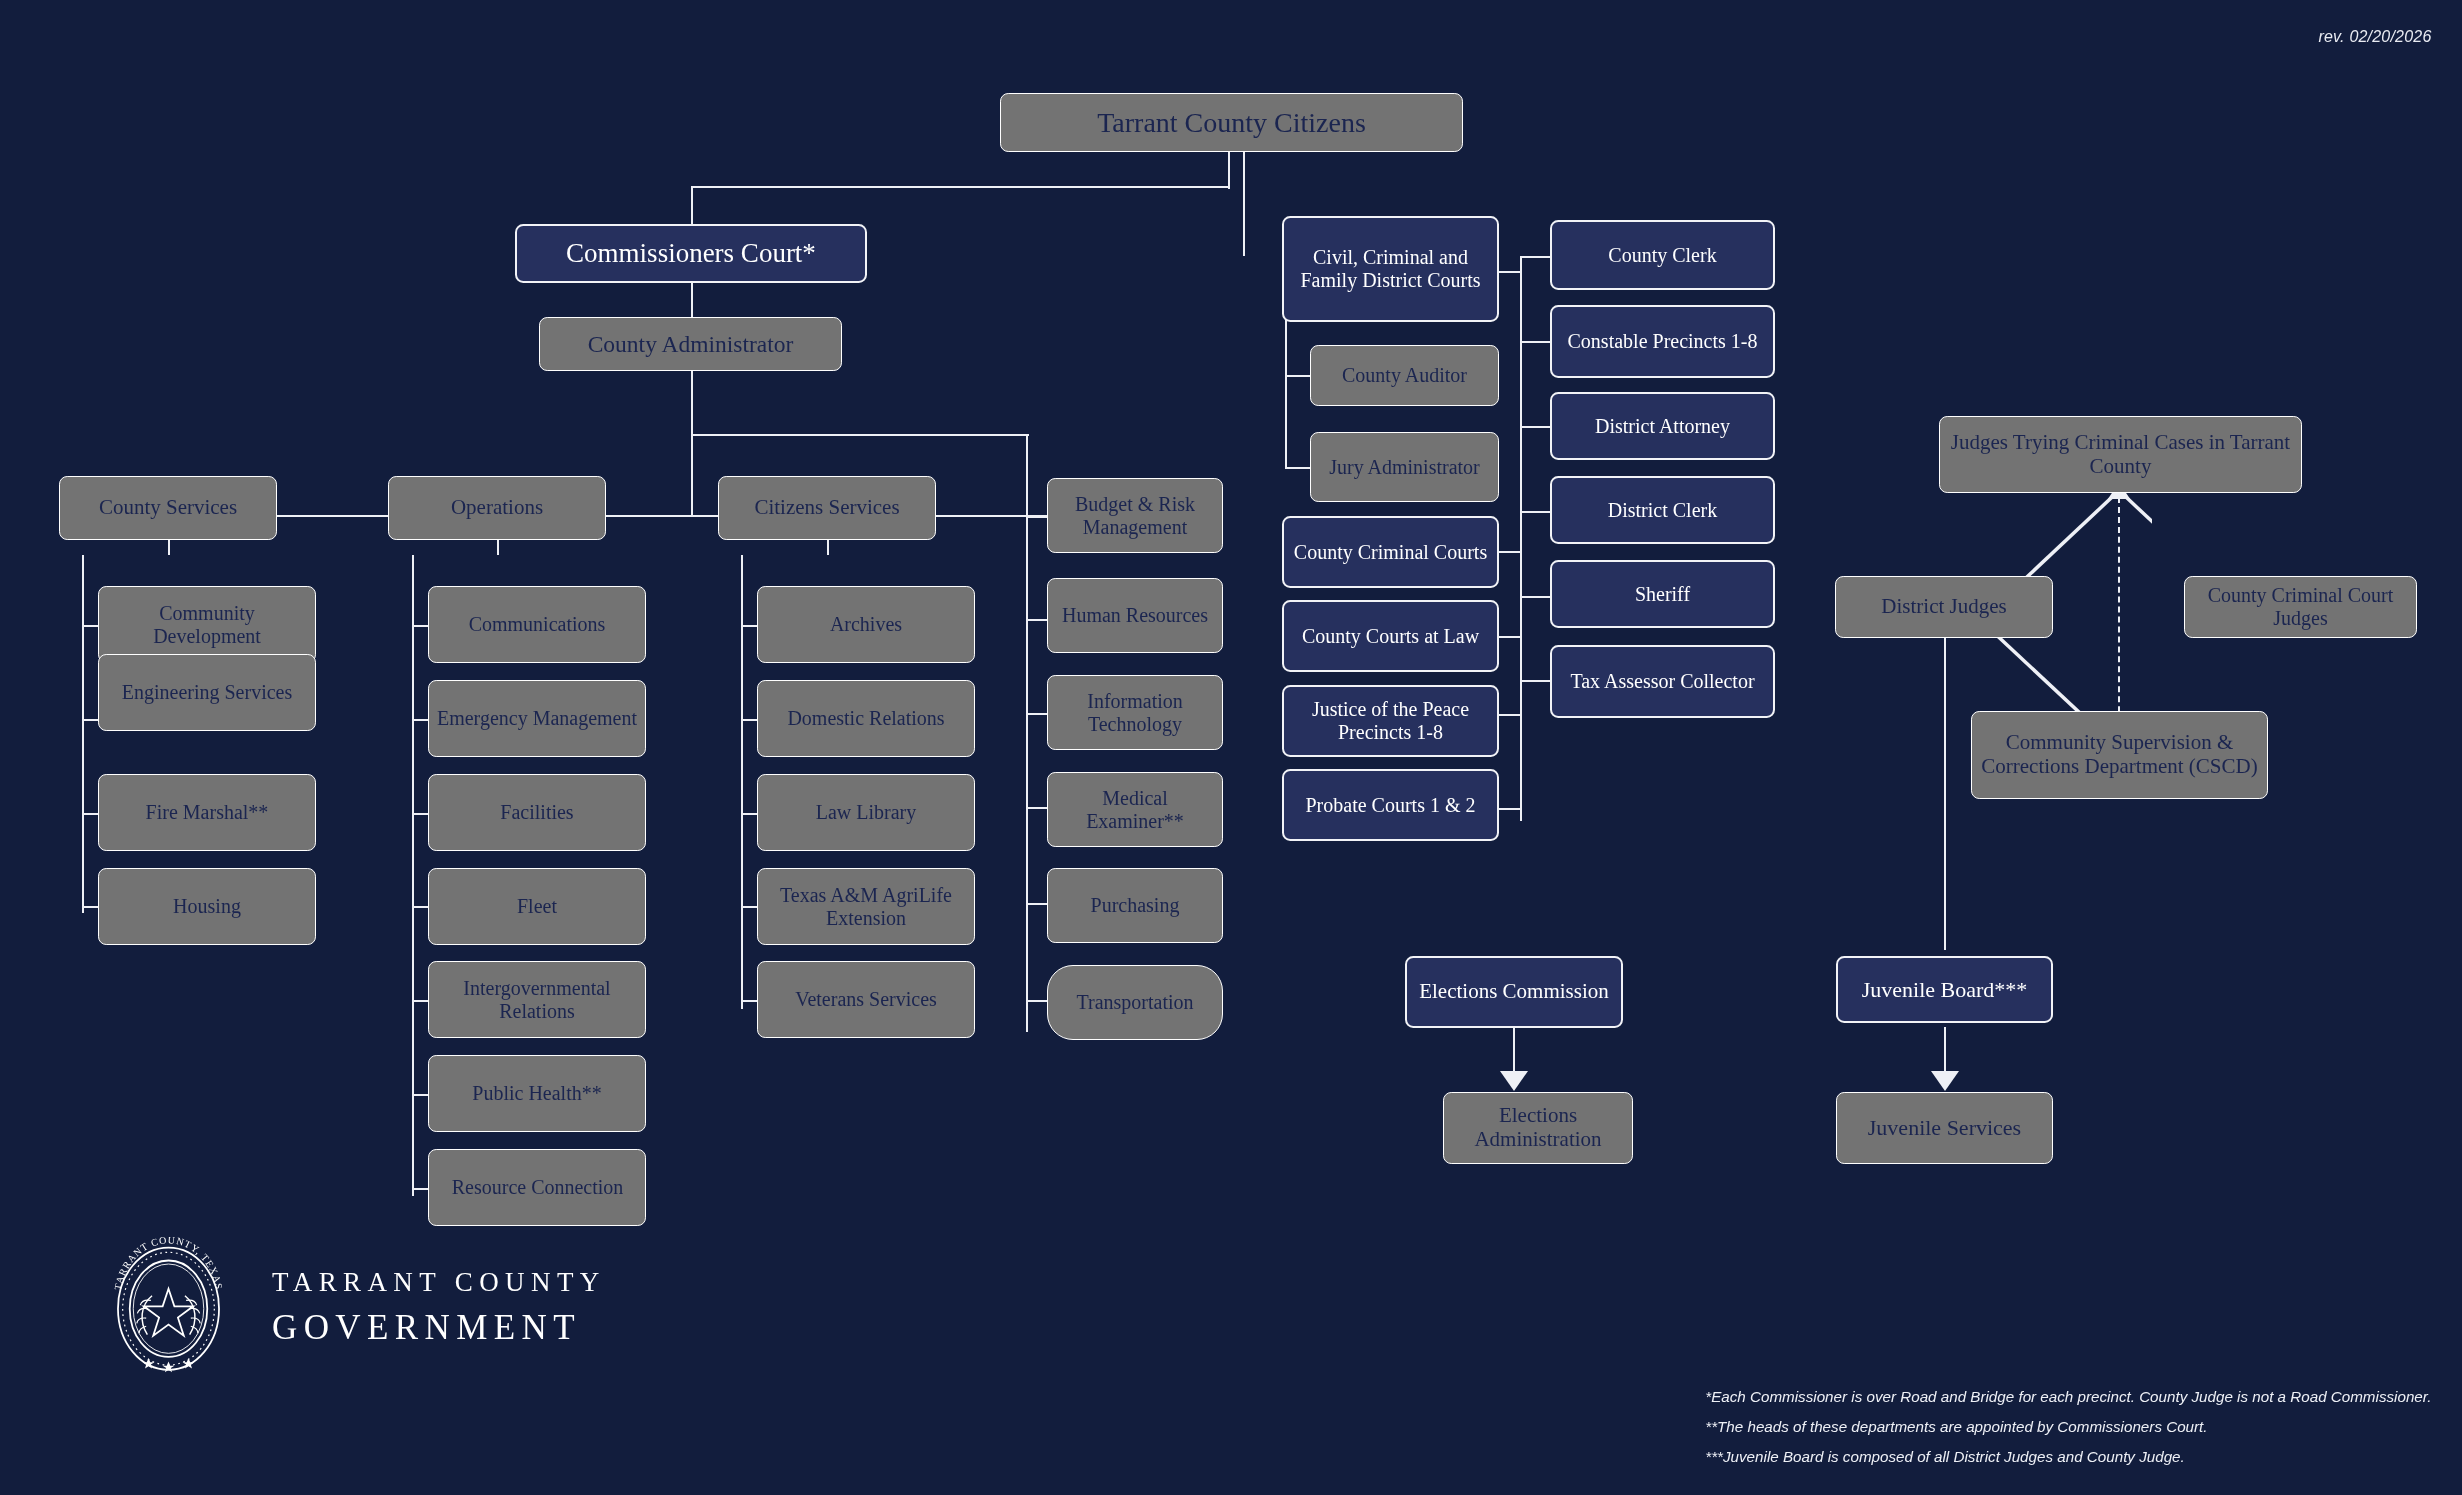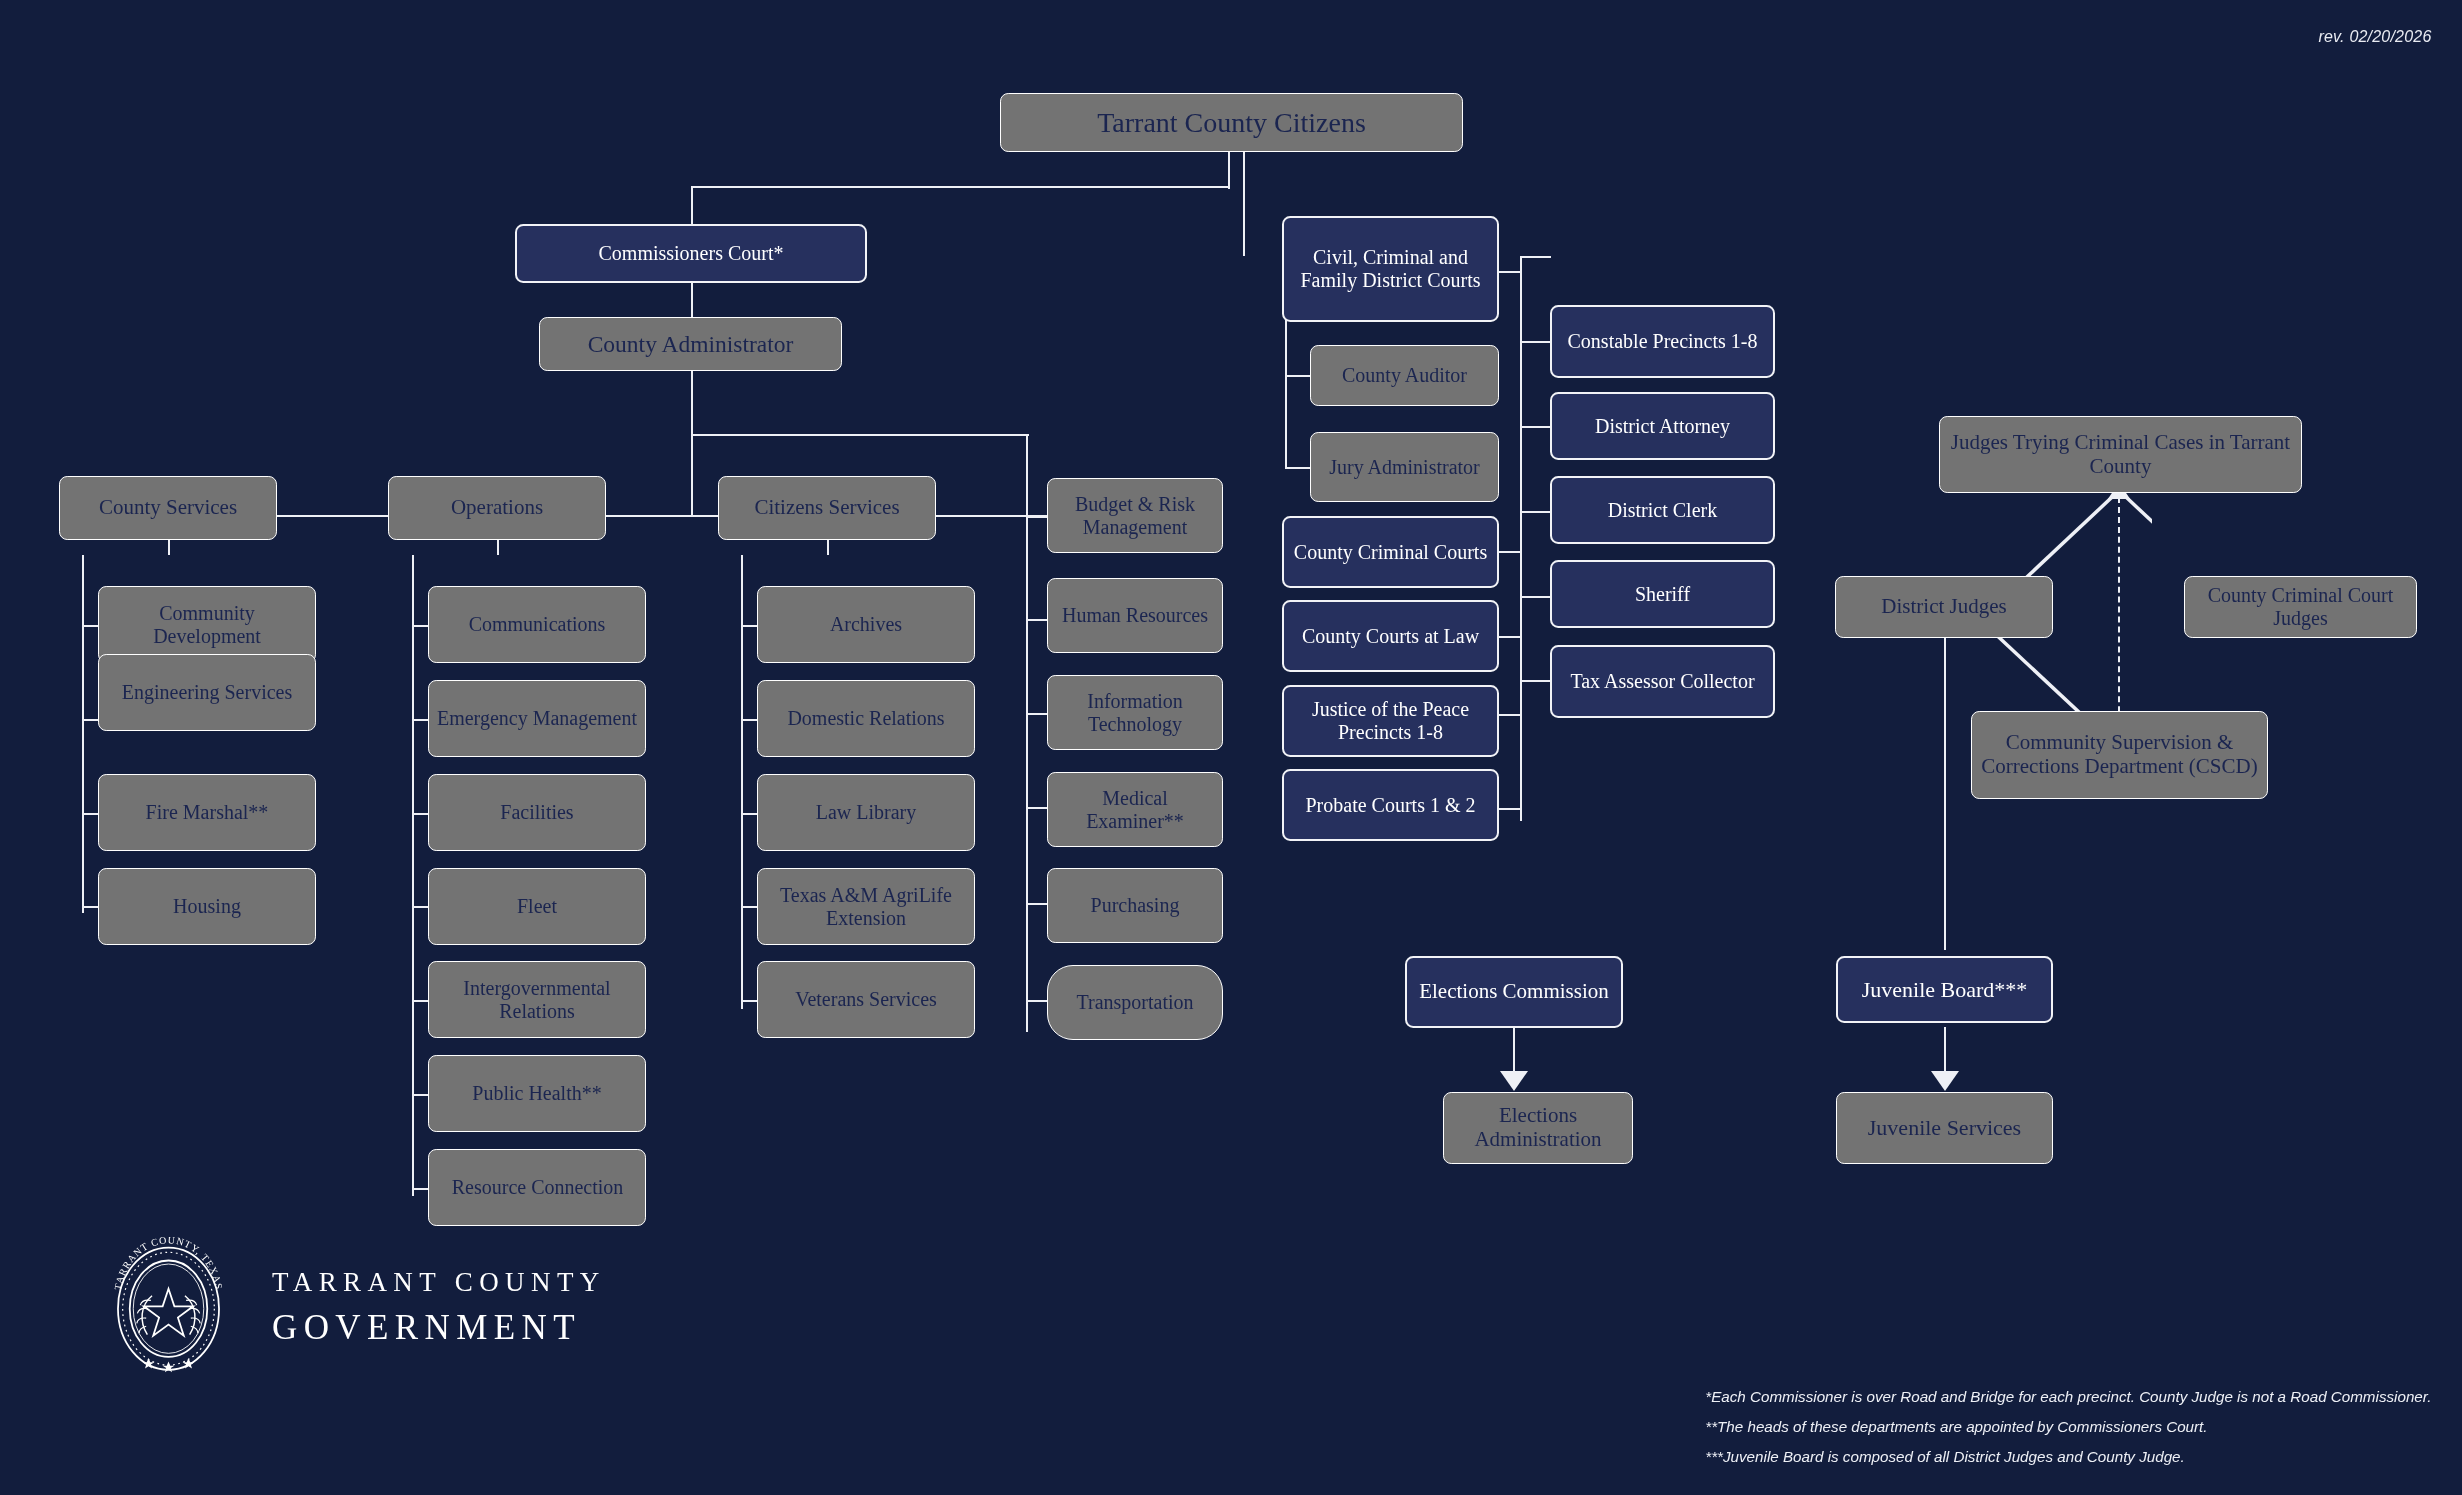--- a/index.html
+++ b/index.html
@@ -194,21 +194,21 @@
   <div class="ln lnv" style="left:1513px;top:1027px;height:50px;"></div>
   <div class="arrow" style="left:1500px;top:1071px;"></div>
 
   <div class="ln lnv" style="left:1944px;top:1027px;height:50px;"></div>
   <div class="arrow" style="left:1931px;top:1071px;"></div>
 
   <div class="box light" style="left:1000px;top:93px;width:463px;height:59px;font-size:28px;">
     <span>Tarrant County Citizens</span>
   </div>
 
-  <div class="box dark" style="left:515px;top:224px;width:352px;height:59px;font-size:20px;">
+  <div class="box dark" style="left:515px;top:224px;width:352px;height:59px;font-size:27px;">
     <span>Commissioners Court*</span>
   </div>
 
   <div class="box light" style="left:539px;top:317px;width:303px;height:54px;font-size:23.5px;">
     <span>County Administrator</span>
   </div>
 
   <div class="box light" style="left:59px;top:476px;width:218px;height:64px;font-size:21px;">
     <span>County Services</span>
   </div>
@@ -304,20 +304,23 @@
   <div class="box dark" style="left:1282px;top:600px;width:217px;height:72px;font-size:20px;">
     <span>County Courts at Law</span>
   </div>
   <div class="box dark" style="left:1282px;top:685px;width:217px;height:72px;font-size:20px;">
     <span>Justice of the Peace Precincts 1-8</span>
   </div>
   <div class="box dark" style="left:1282px;top:769px;width:217px;height:72px;font-size:20px;">
     <span>Probate Courts 1 &amp; 2</span>
   </div>
 
+  <div class="box dark" style="left:1550px;top:220px;width:225px;height:70px;font-size:20px;">
+    <span>County Clerk</span>
+  </div>
   <div class="box dark" style="left:1550px;top:305px;width:225px;height:73px;font-size:20px;">
     <span>Constable Precincts 1-8</span>
   </div>
   <div class="box dark" style="left:1550px;top:392px;width:225px;height:68px;font-size:20px;">
     <span>District Attorney</span>
   </div>
   <div class="box dark" style="left:1550px;top:476px;width:225px;height:68px;font-size:20px;">
     <span>District Clerk</span>
   </div>
   <div class="box dark" style="left:1550px;top:560px;width:225px;height:68px;font-size:20px;">

